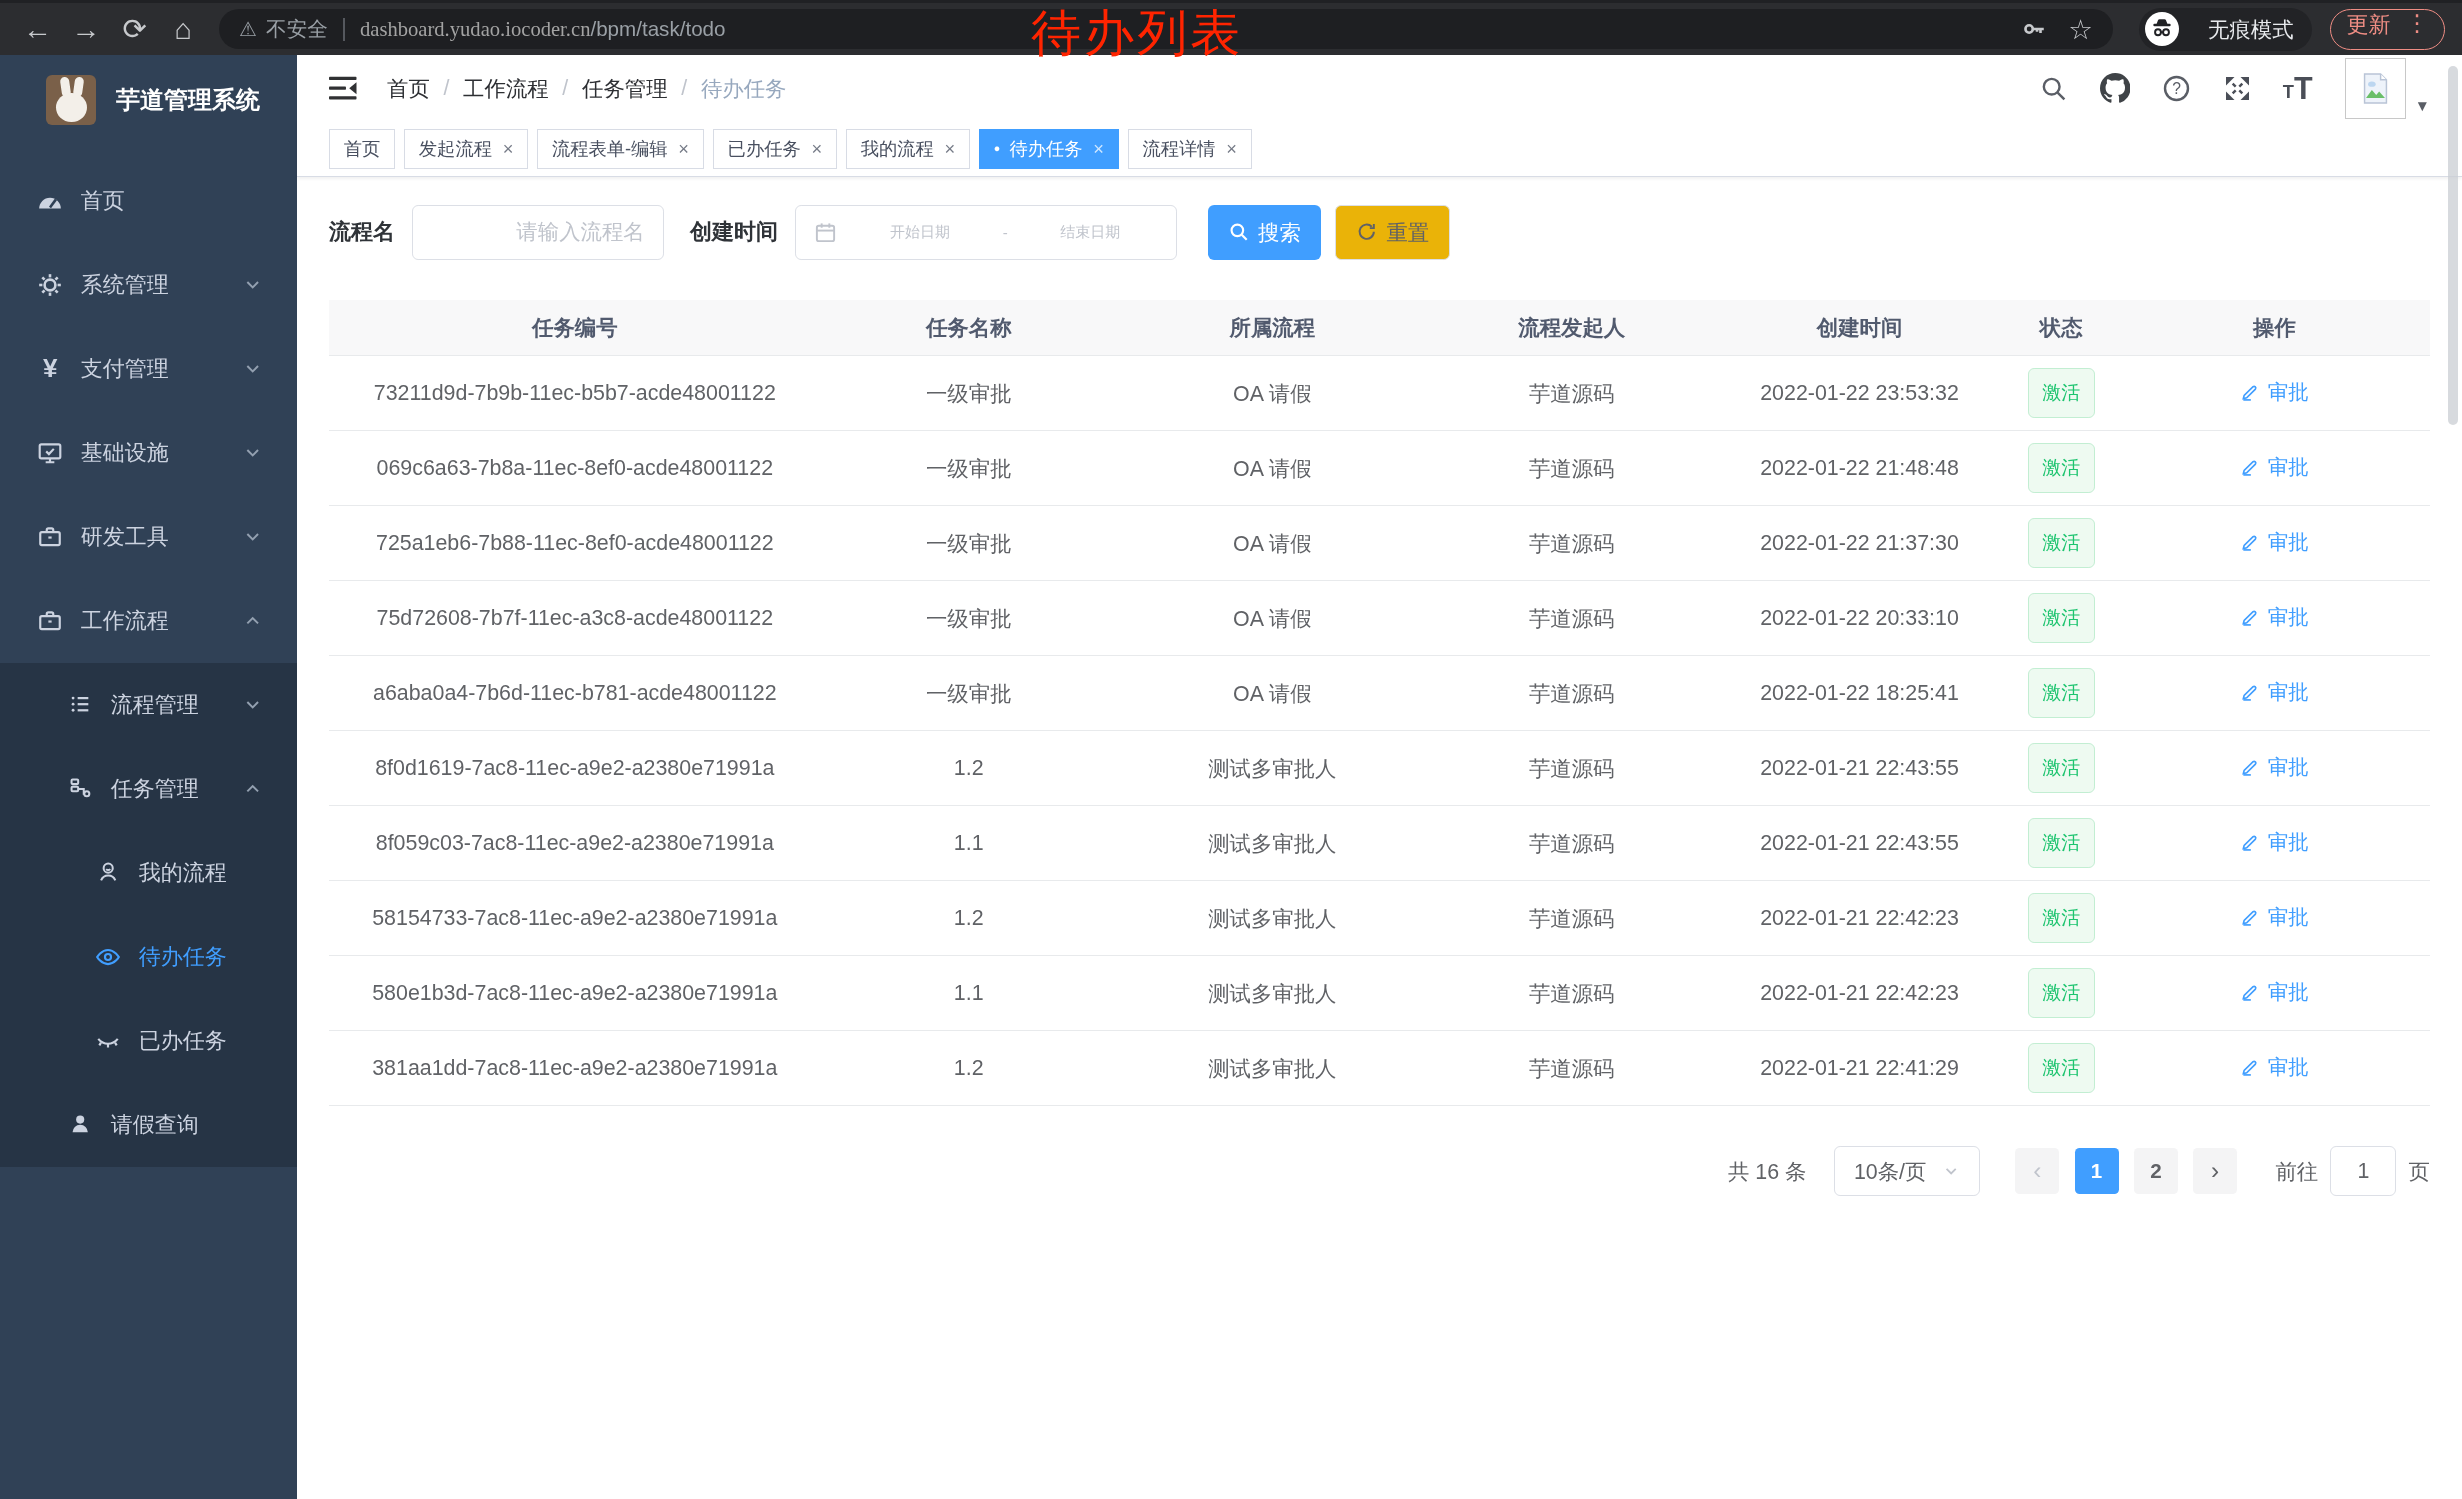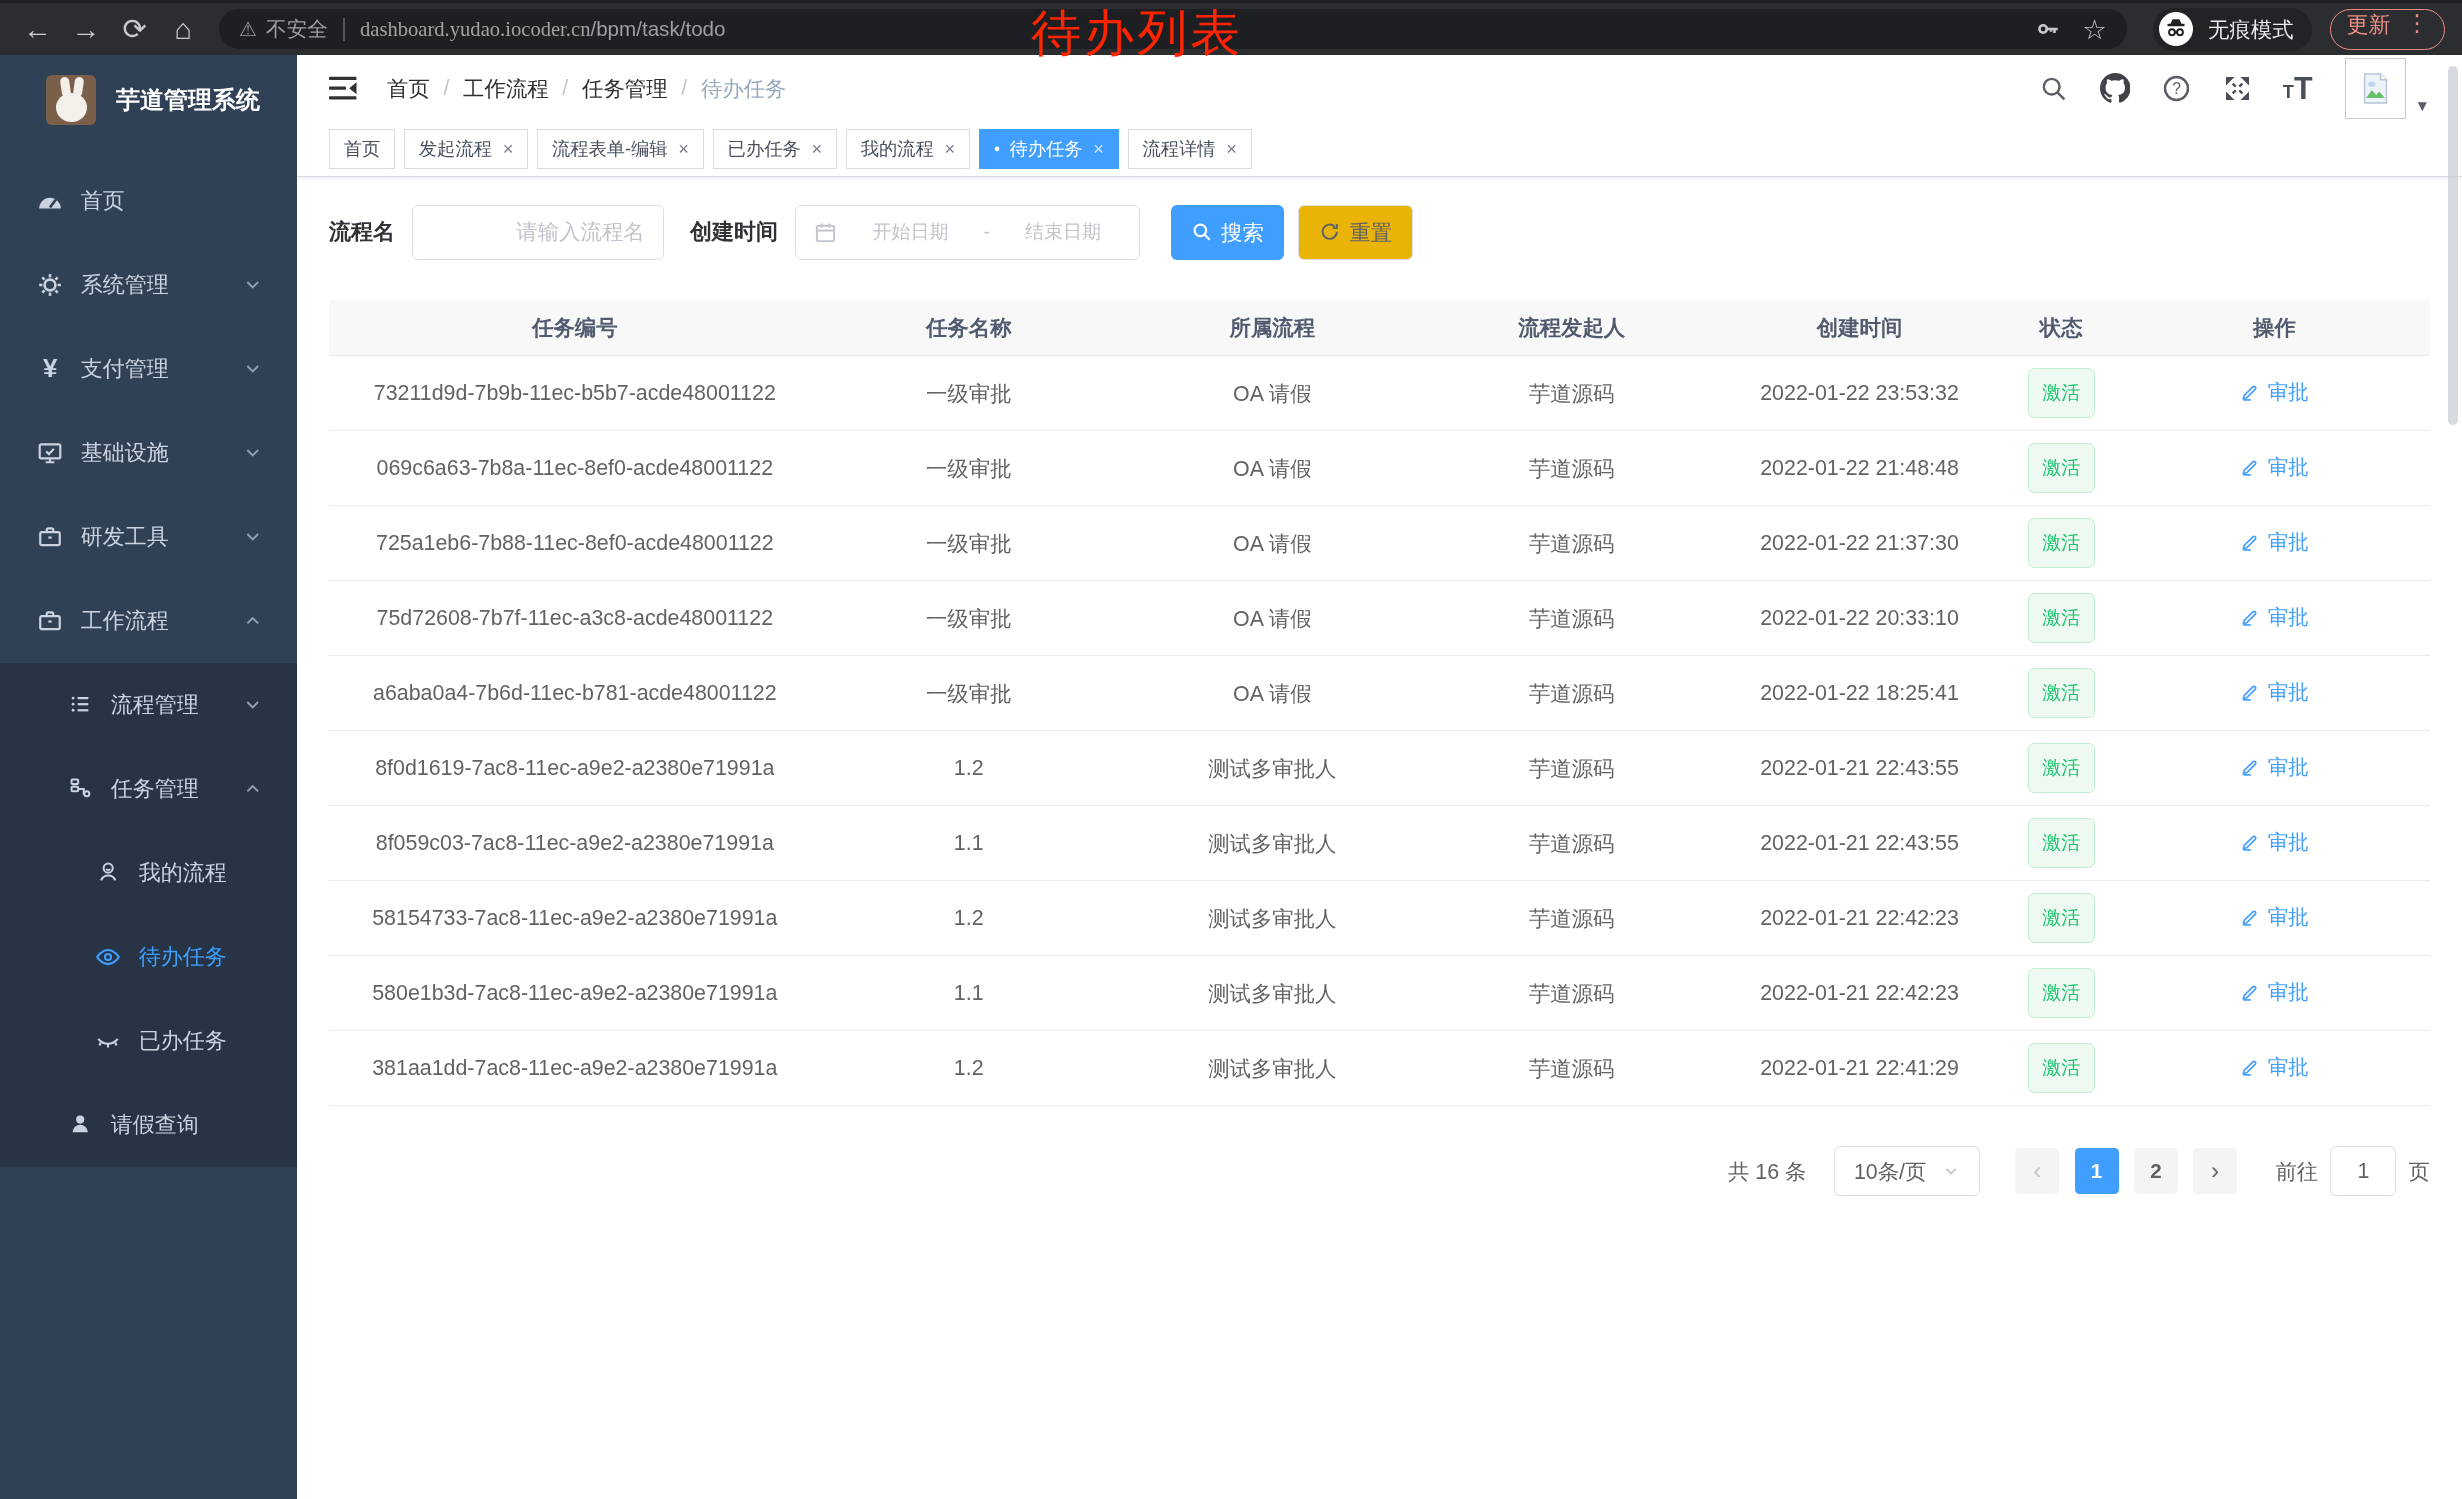--- a/index.html
+++ b/index.html
@@ -13,21 +13,21 @@
   .urlbar { flex:1; height:40px; background:#1e1f22; border-radius:20px; display:flex; align-items:center;
             padding:0 20px; margin:0 7.6px; color:#9aa0a6; font-size:20.6px; min-width:0; }
   .urlbar .warn { font-size:20px; margin-right:9.2px; }
   .urlbar .sec { color:#9aa0a6; }
   .urlbar .udiv { width:1.5px; height:23px; background:#55585e; margin:0 15.3px; }
   .urlbar .host { color:#a3a3a3;font-family:Liberation Serif, serif; }
   .urlbar .path { color:#9aa0a6; }
   .urlbar .uspace { flex:1; }
   .urlbar .keyicon { margin-right:21.4px; display:flex; }
   .urlbar .star { font-size:27.5px; color:#c7c9cc; }
-  .incog { height:43px; border-radius:21.4px; background:#222326; display:flex; align-items:center; gap:15px;
+  .incog { height:43px; border-radius:21.4px; background:#222326; display:flex; align-items:center; gap:29px;
            padding:0 18.3px 0 6.1px; color:#e8eaed; font-size:21.4px; margin:0 10.7px; flex:none; }
   .incog .circ { width:34px; height:34px; border-radius:50%; background:#fff; display:flex; align-items:center; justify-content:center; }
   .updatebtn { height:41px; border:1.5px solid #ef8d84; border-radius:22px; display:flex; align-items:flex-start; gap:15.3px;
                padding:0 15.3px; color:#ef8d84; font-size:22px; flex:none; }
   .updatebtn .dots { font-size:23px; }
 
   
   .annotation { position:absolute; left:1031px; top:0px; font-size:50px; color:#ff2400; z-index:60; font-weight:500; letter-spacing:3.1px; }
 
   
@@ -79,21 +79,21 @@
   .tab .close { font-size:18.3px; color:inherit; opacity:.75; margin-left:1.5px; }
 
   .content { padding:27.5px 32px 0 32px; }
 
   .filters { display:flex; align-items:center; font-size:22px; color:#2f3338; }
   .f-label { font-weight:700; margin-right:17px; white-space:nowrap; }
   .fld { height:55px; border:0.8px solid #dcdfe6; border-radius:6.1px; background:#fff; display:flex; align-items:center; padding:0 18.3px; }
   .fld input { border:none; outline:none; font-size:21.4px; color:#606266; width:100%; font-family:inherit;text-align:right; }
   .fld input::placeholder { color:#c0c4cc; }
   .fld.name { width:252px; margin-right:26px; }
-  .fld.dates { width:345px; gap:15.3px; color:#c0c4cc; font-size:19px; }
+  .fld.dates { width:382px; gap:15.3px; color:#c0c4cc; font-size:15px; }
   .fld.dates .ph { flex:1; text-align:center; }
   .btn { height:55px; border-radius:6.1px; display:inline-flex; align-items:center; justify-content:center; gap:9.2px;
          font-size:21.4px; padding:0 20px; cursor:pointer; border:none; font-family:inherit; }
   .btn.primary { background:#409eff; color:#fff; margin-left:30.5px; }
   .btn.plain { background:#eab308; border:0.8px solid #dcdfe6; color:#606266; margin-left:14px;font-family:Liberation Serif, serif; }
 
   table.grid { margin-top:40px; width:100%; border-collapse:collapse; table-layout:fixed; }
   .grid th { height:56px; background:#f8f8f9; color:#515a6e; font-weight:700; font-size:21.4px; text-align:center;
              border-bottom:0.8px solid #e8eaec; }
   .grid td { height:75px; color:#606266; font-size:21.4px; text-align:center; border-bottom:0.8px solid #e8eaec;

